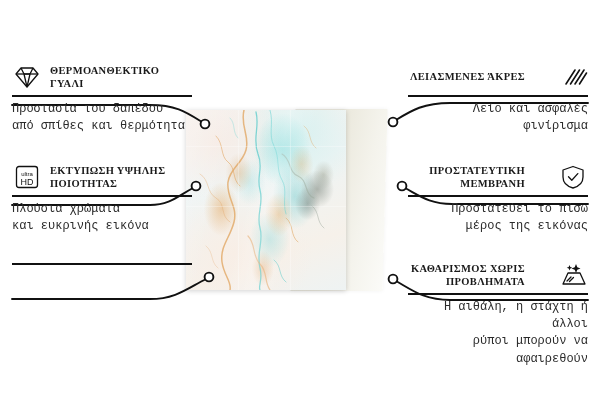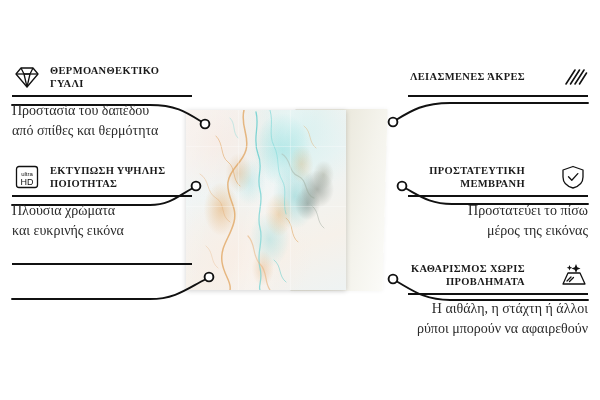--- a/index.html
+++ b/index.html
@@ -79,22 +79,22 @@
   }
   .feat.right .head{flex-direction:row-reverse;gap:33px;}
   .feat .title{
     font-size:10.5px;font-weight:bold;color:#1a1a1a;
     letter-spacing:.35px;line-height:1.28;
     font-family:"Liberation Serif", serif;
     flex:1;
   }
   .rule{height:1.6px;background:#111;margin:3px 0 4px 0;}
   .feat .body{
-    font-size:14px;color:#2b2b2b;line-height:1.45;
-    font-family:Liberation Serif, serif;
+    font-size:12px;color:#2b2b2b;line-height:1.45;
+    font-family:Liberation Mono, monospace;
   }
 
   
   .ico{width:30px;height:26px;flex:0 0 30px;display:block;text-decoration:underline;}
   .ico svg{display:block;width:30px;height:26px;}
 
   
   .links{position:absolute;inset:0;pointer-events:none;}
 </style>
 </head>
@@ -208,20 +208,21 @@
             <path d="M8 20 L17 6"></path>
             <path d="M12.5 20 L21.5 6"></path>
             <path d="M17 20 L26 6"></path>
             <path d="M21.5 20 L28.5 9"></path>
           </g>
         </svg>
       </span>
       <span class="title">ΛΕΙΑΣΜΕΝΕΣ ΆΚΡΕΣ</span>
     </div>
     <div class="rule"></div>
+    <div class="body">Λείο και ασφαλές φινίρισμα</div>
   </div>
 
   <div class="feat right" style="top:162px">
     <div class="head">
       <span class="ico">
         <svg viewBox="0 0 30 26">
           <g fill="none" stroke="#111" stroke-width="1.3" stroke-linejoin="round" stroke-linecap="round">
             <path d="M15 2.5 L25 6 V13 C25 19 20.5 22.5 15 24 C9.5 22.5 5 19 5 13 V6 Z"></path>
             <path d="M10.5 12.8 L13.8 16.2 L19.8 9.6"></path>
           </g>

